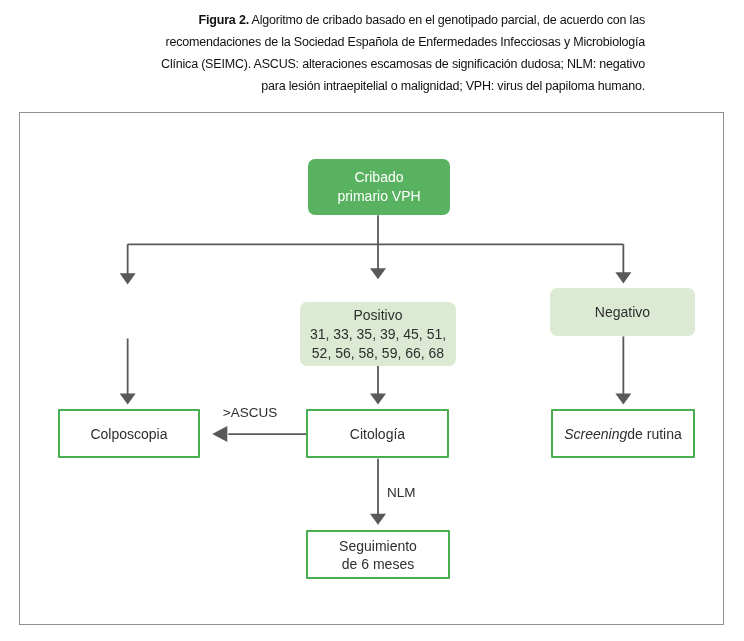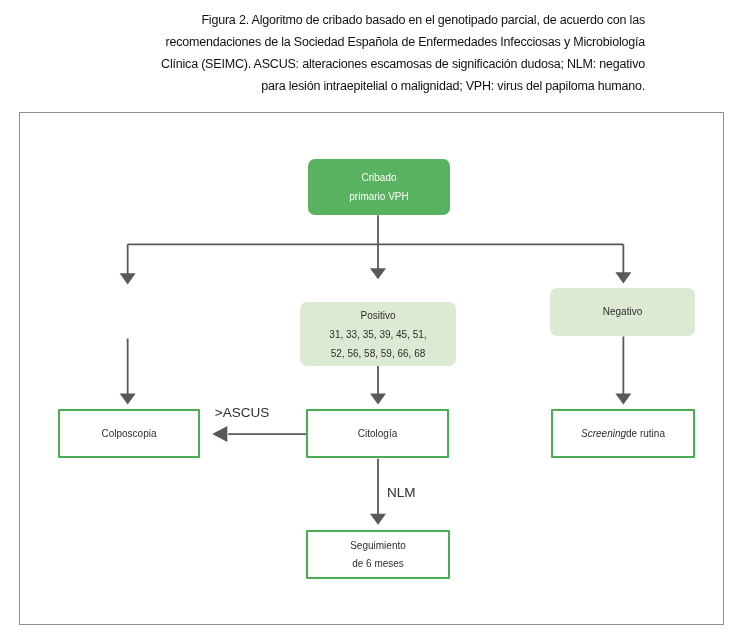--- a/index.html
+++ b/index.html
@@ -4,32 +4,32 @@
 <style>
   html,body{margin:0;padding:0;background:#fff;}
   .page{
     position:relative;width:744px;height:641px;background:#ffffff;overflow:hidden;
     font-family:"Liberation Sans",sans-serif;color:#1d1d1d;
   }
   .caption{
     position:absolute;top:9px;right:99px;width:502px;margin:0;
     text-align:right;font-size:12.5px;line-height:22px;letter-spacing:-0.2px;color:#111;
   }
-  .caption b{font-weight:normal;}
+  .caption b{font-weight:bold;}
   .board{
     position:absolute;left:19px;top:112px;width:705px;height:513px;
     border:1.5px solid #8f8f8f;background:#fff;box-sizing:border-box;
   }
   .connectors{position:absolute;left:0;top:0;width:100%;height:100%;}
   .connectors path{stroke:var(--arrow-gray,#595959);stroke-width:1.8;fill:none;}
   .connectors polygon{fill:var(--arrow-gray,#595959);stroke:none;}
   .node{
     position:absolute;box-sizing:border-box;
     display:flex;align-items:center;justify-content:center;text-align:center;
-    white-space:pre-line;font-size:10px;line-height:18px;color:#2e2e2e;
+    white-space:pre-line;font-size:14px;line-height:18px;color:#2e2e2e;
     border-radius:7px;
   }
   .node.green{
     background:var(--primary-green,#58b25f);color:#ffffff;line-height:19px;
   }
   .node.light{background:var(--light-green,#dcead3);}
   .node.outline{
     background:#ffffff;border:2px solid var(--outline-green,#4aad52);border-radius:1px;
   }
   .node.three-line{line-height:19px;margin-top:21px;}
@@ -96,18 +96,18 @@
 
     <div class="node outline" style="left:38px;top:296px;width:142px;height:49px">Colposcopia</div>
 
     <div class="node outline" style="left:286px;top:296px;width:143px;height:49px">Citología</div>
 
     <div class="node outline" style="left:531px;top:296px;width:144px;height:49px"><span class="it">Screening</span><span> de rutina</span></div>
 
     <div class="node outline" style="left:286px;top:417px;width:144px;height:49px">Seguimiento
 de 6 meses</div>
 
-    <div class="edge-label centered" style="left:172px;top:292px;width:100px">&gt;ASCUS</div>
+    <div class="edge-label centered" style="left:180px;top:292px;width:100px">&gt;ASCUS</div>
 
     <div class="edge-label" style="left:367px;top:372px">NLM</div>
 
   </div>
 </div>
 
 </body></html>

